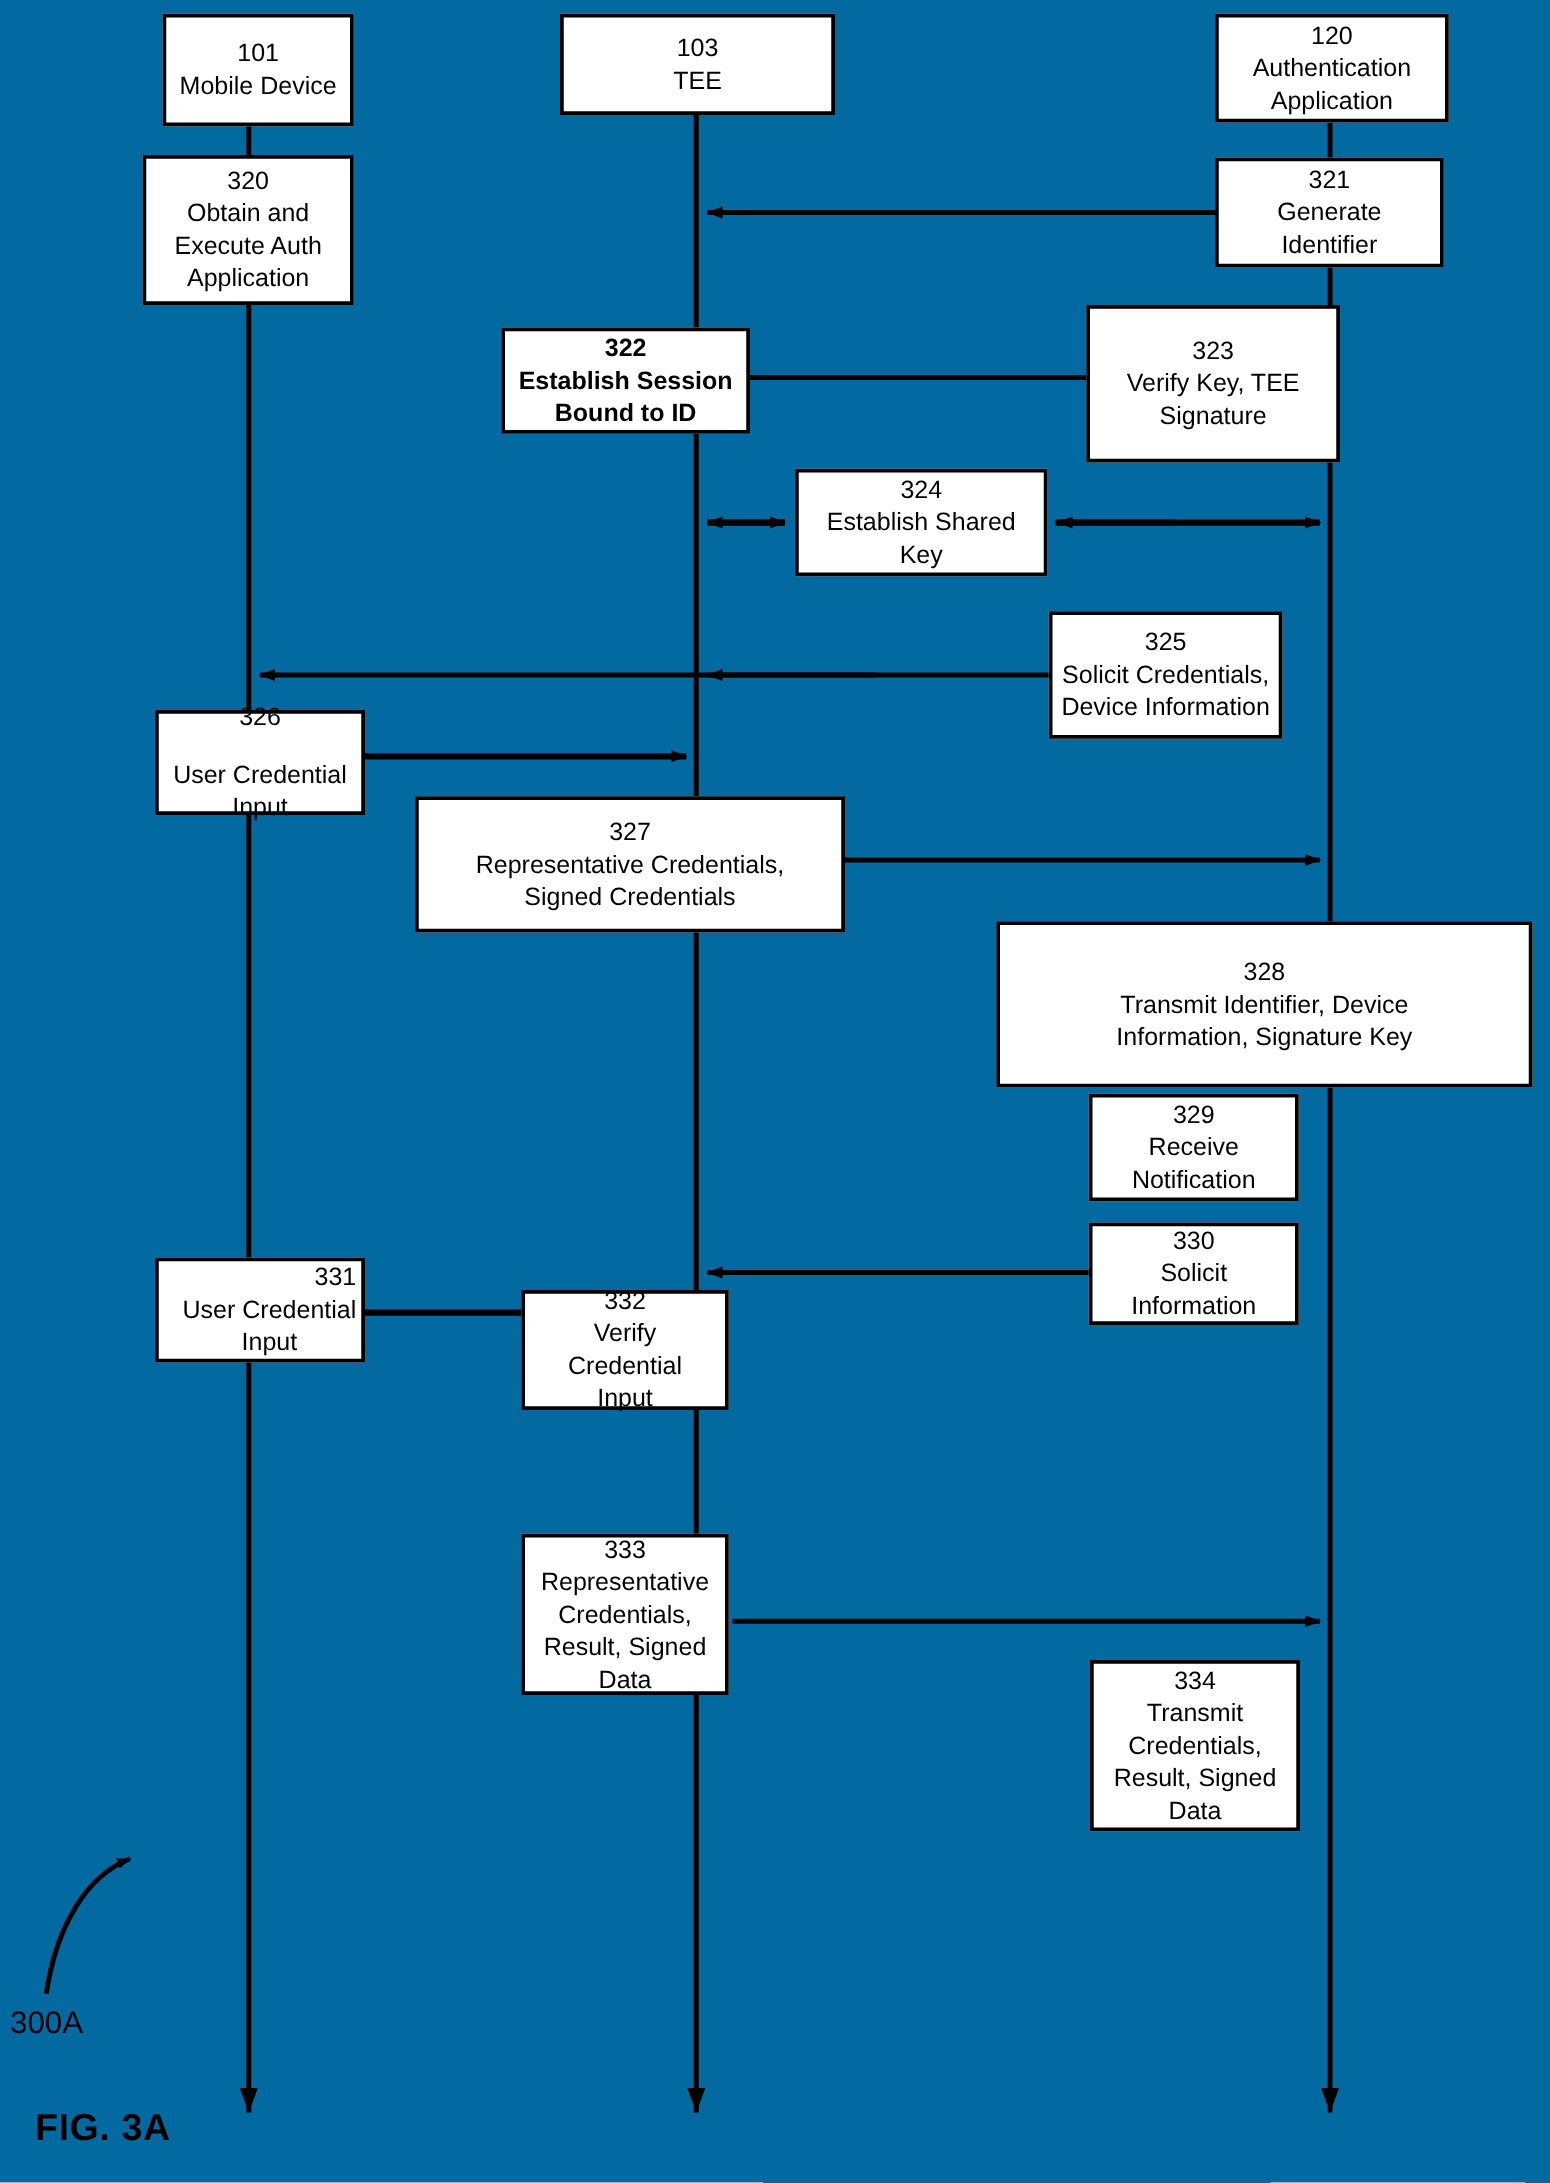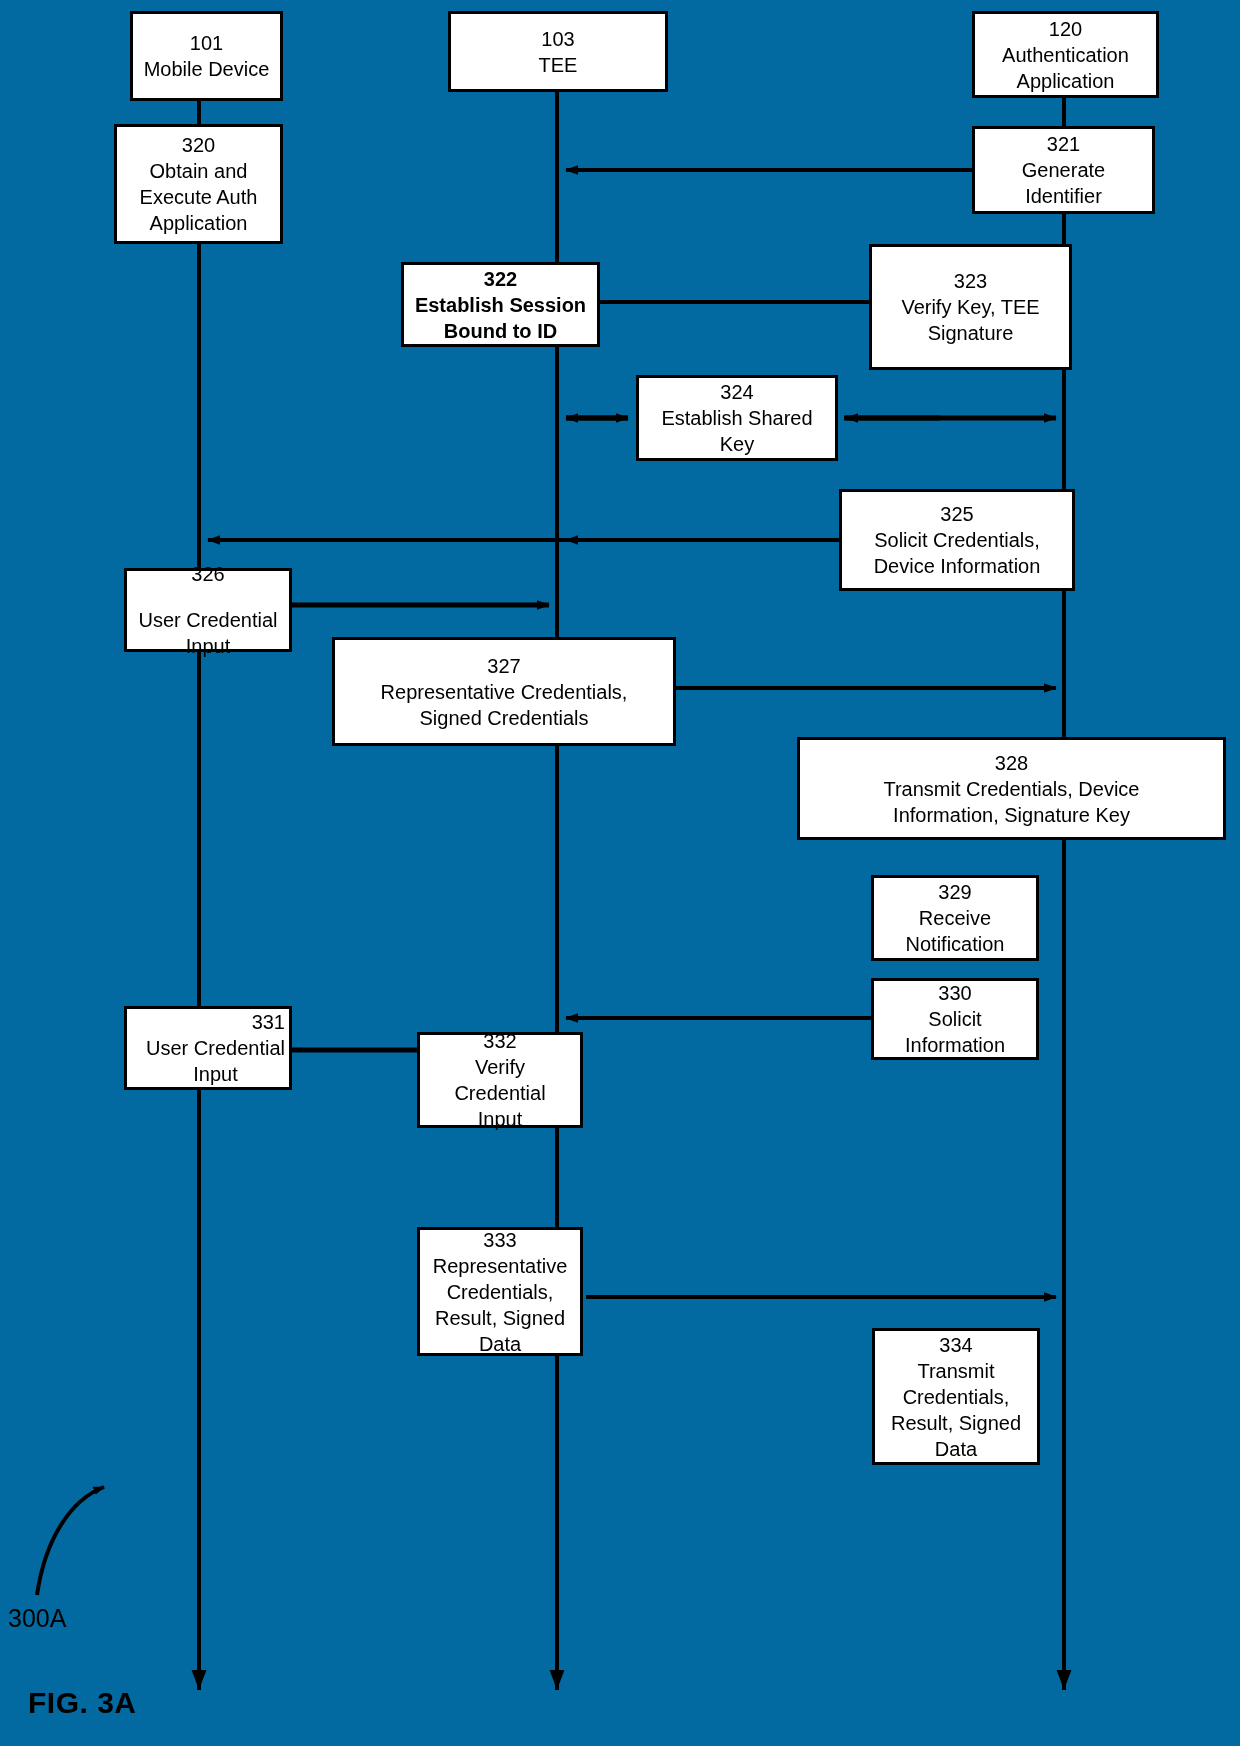--- a/index.html
+++ b/index.html
@@ -182,41 +182,41 @@
     <span class="label">Verify Key, TEE
 Signature</span>
   </div>
 
   <div class="node" style="left:636px; top:375px; width:202px; height:86px;">
     <span class="ref">324</span>
     <span class="label">Establish Shared
 Key</span>
   </div>
 
-  <div class="node" style="left:839px; top:489px; width:236px; height:102px;">
+  <div class="node" style="left:839px; top:489px; width:187px; height:102px;">
     <span class="ref">325</span>
     <span class="label">Solicit Credentials,
 Device Information</span>
   </div>
 
   <div class="node" style="left:124px; top:568px; width:168px; height:84px;gap:20px;">
     <span class="ref">326</span>
     <span class="label">User Credential
 Input</span>
   </div>
 
   <div class="node" style="left:332px; top:637px; width:344px; height:109px;">
     <span class="ref">327</span>
     <span class="label">Representative Credentials,
 Signed Credentials</span>
   </div>
 
-  <div class="node" style="left:797px; top:737px; width:429px; height:103px;align-items:center;">
+  <div class="node" style="left:797px; top:737px; width:429px; height:133px;align-items:center;">
     <span class="ref">328</span>
-    <span class="label">Transmit Credentials, Device
+    <span class="label">Transmit Identifier, Device
 Information, Signature Key</span>
   </div>
 
   <div class="node" style="left:871px; top:875px; width:168px; height:86px;">
     <span class="ref">329</span>
     <span class="label">Receive
 Notification</span>
   </div>
 
   <div class="node" style="left:871px; top:978px; width:168px; height:82px;">

